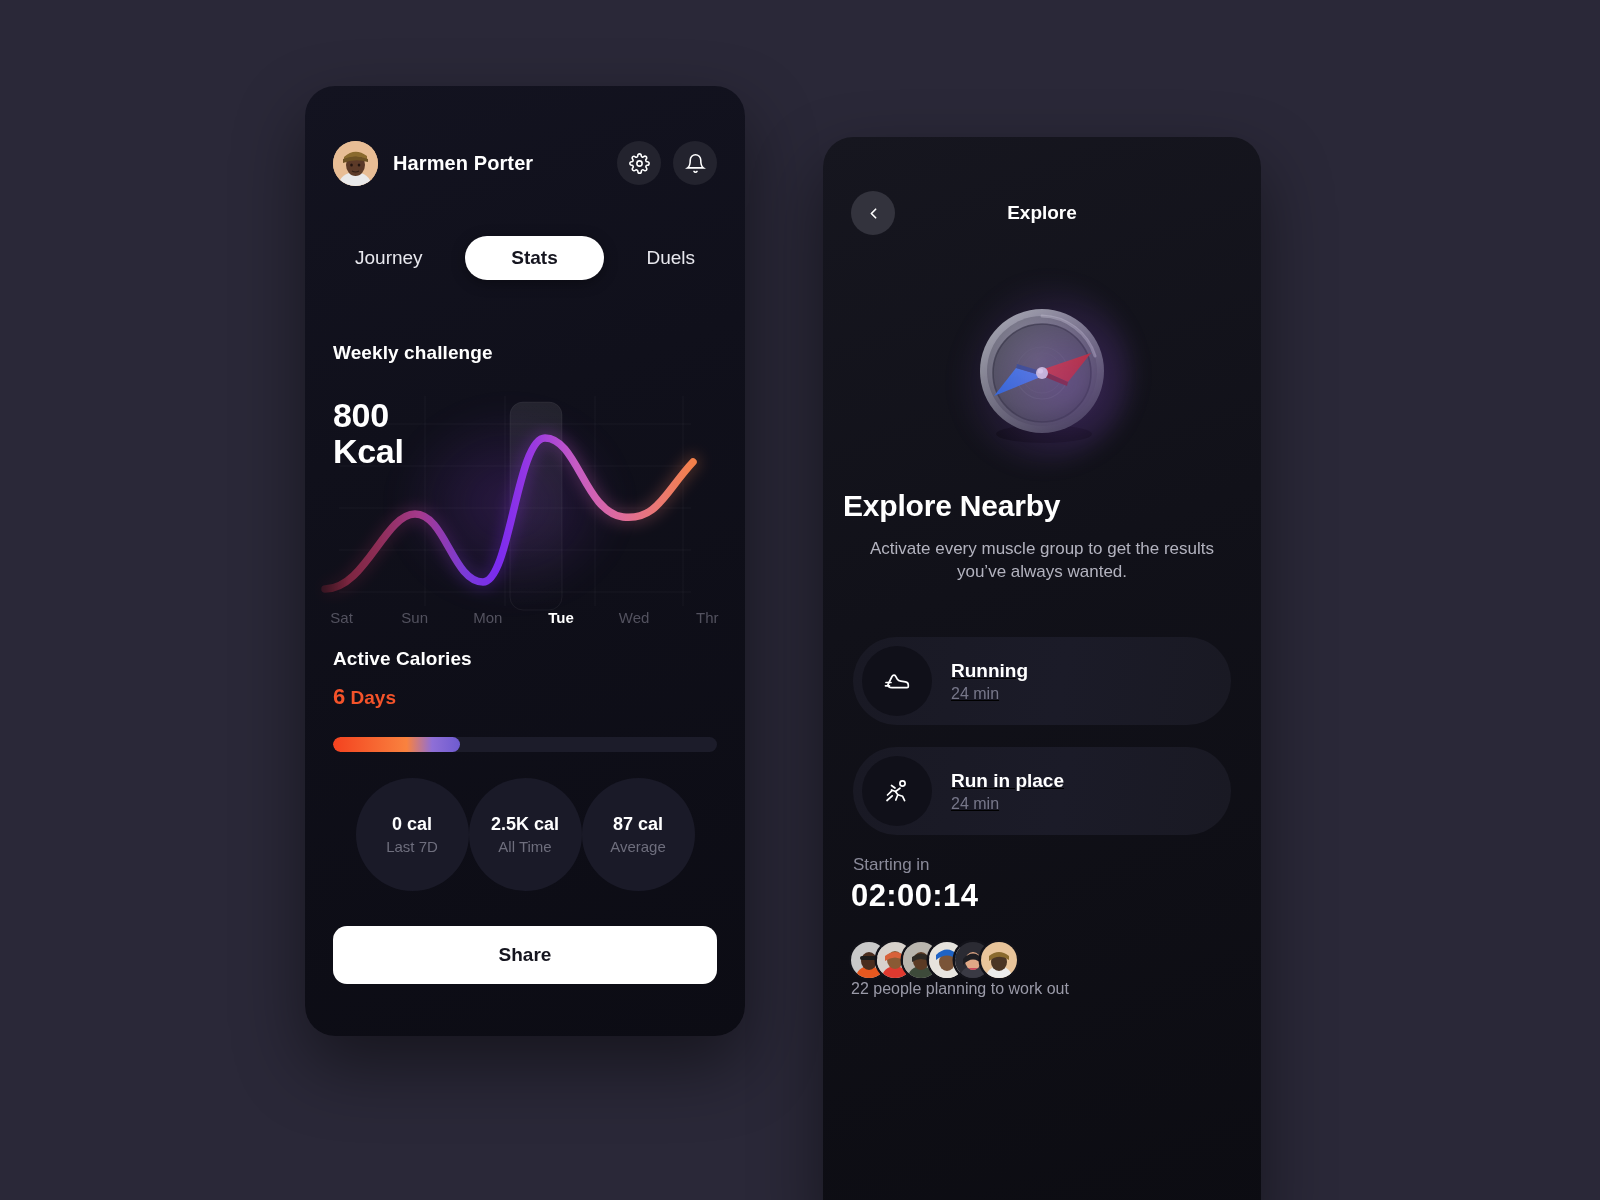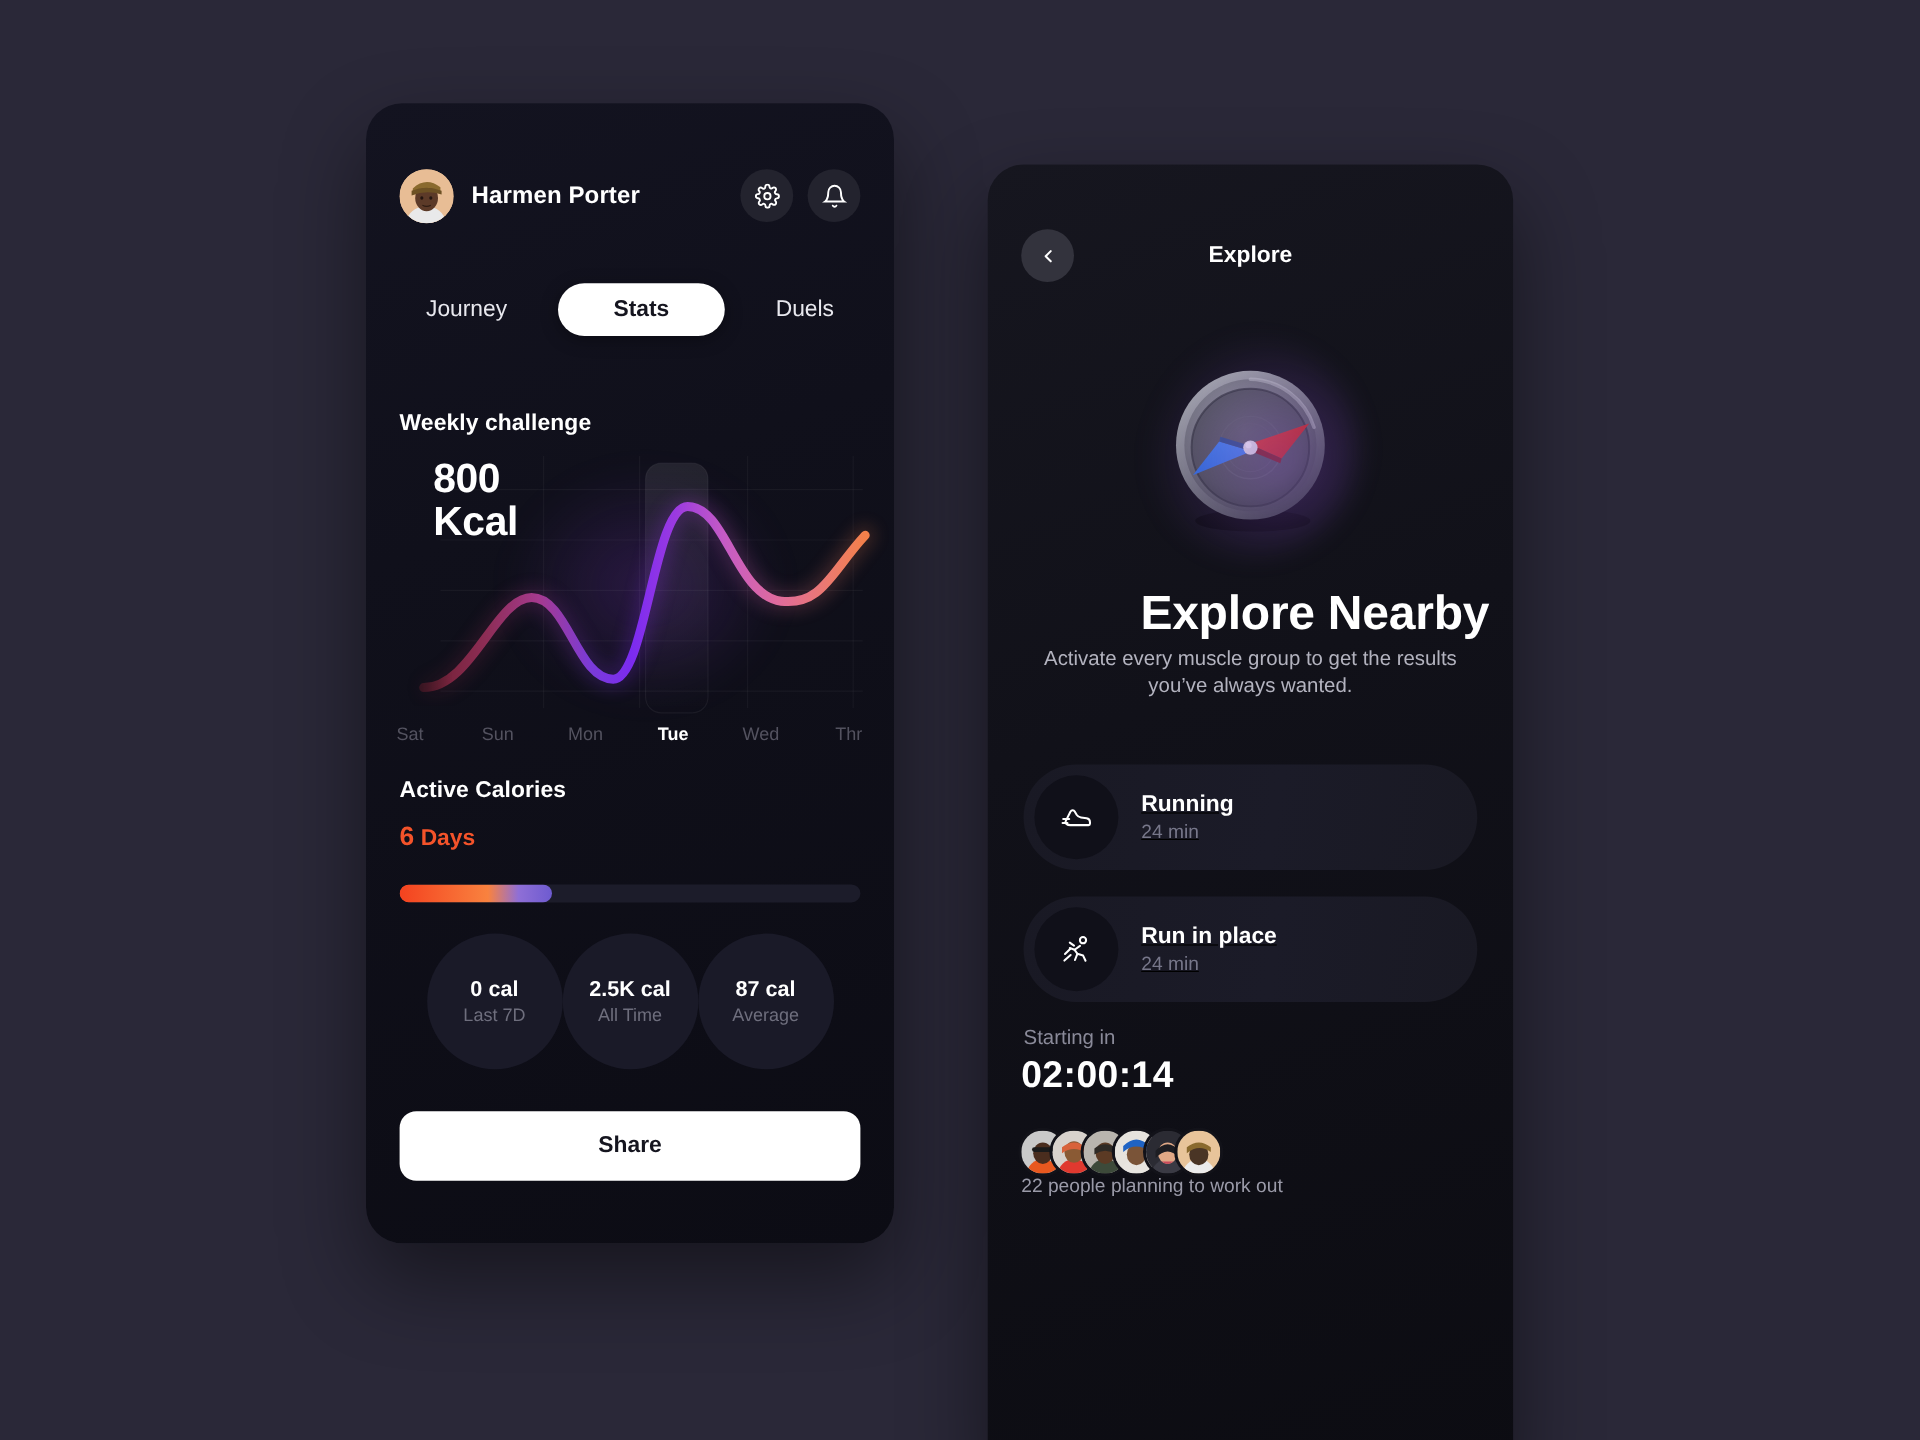--- a/index.html
+++ b/index.html
@@ -130,24 +130,23 @@
     font-weight: bold;
     letter-spacing: 0.1px;
   }
   .st-weekly { top: 256px; }
   .st-active { top: 562px; }
 
   
   .chart-wrap {
     position: absolute;
     left: 0px;
-    top: 282px;
+    top: 298px;
     width: 532px;
     height: 230px;
-    margin-left: 28px;
   }
   .chart-glow {
     position: absolute;
     left: 90px;
     top: 20px;
     width: 230px;
     height: 200px;
     background: radial-gradient(ellipse at center, rgba(140,60,220,0.22) 0%, rgba(140,60,220,0.0) 70%);
     filter: blur(14px);
   }
@@ -178,21 +177,21 @@
     letter-spacing: -0.3px;
   }
 
   .day-axis {
     position: absolute;
     left: 0px;
     top: 518px;
     width: 512px;
     height: 26px;
     display: flex;
-    align-items: flex-start;
+    align-items: center;
   }
   .day-label {
     flex: 1 1 0;
     text-align: center;
     color: #53525f;
     font-size: 15px;
     font-weight: 500;
   }
   .day-label.today {
     color: #ffffff;
@@ -322,23 +321,23 @@
     height: 180px;
     border-radius: 50%;
     background: radial-gradient(circle at 62% 55%, rgba(124,70,190,0.42) 0%, rgba(124,70,190,0.08) 58%, rgba(0,0,0,0) 72%);
     filter: blur(10px);
   }
 
   .explore-heading {
     position: absolute;
     left: 20px; right: 20px;
     top: 352px;
-    text-align: right;
-    color: #ffffff;
-    font-size: 40px;
+    text-align: left;
+    color: #ffffff;
+    font-size: 30px;
     font-weight: bold;
     letter-spacing: -0.2px;
   }
   .explore-sub {
     position: absolute;
     left: 34px; right: 34px;
     top: 400px;
     text-align: center;
     color: #b3b3bf;
     font-size: 17px;

